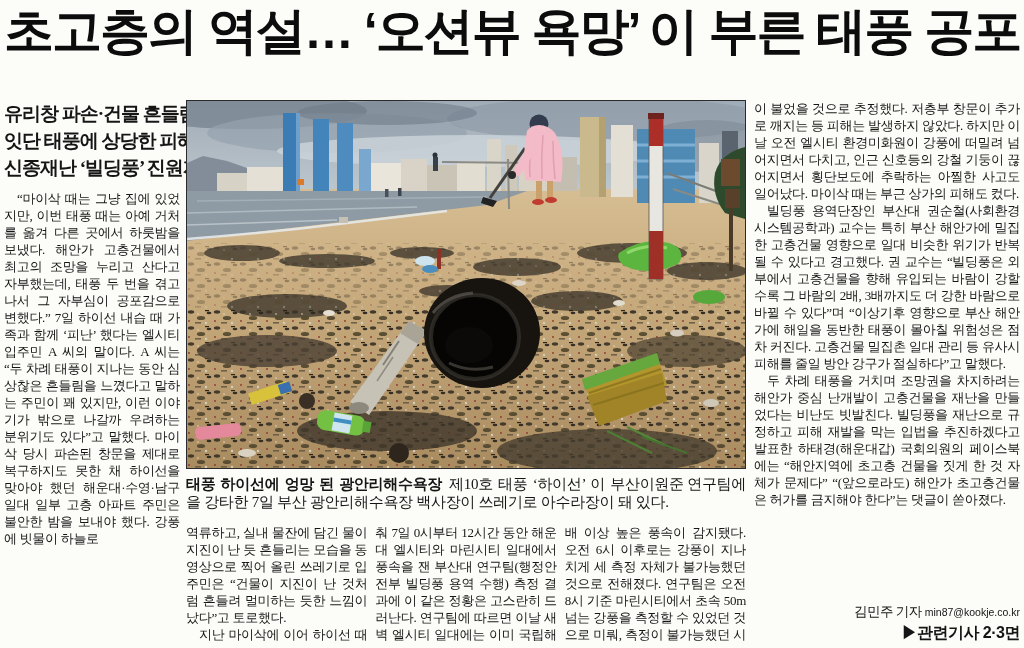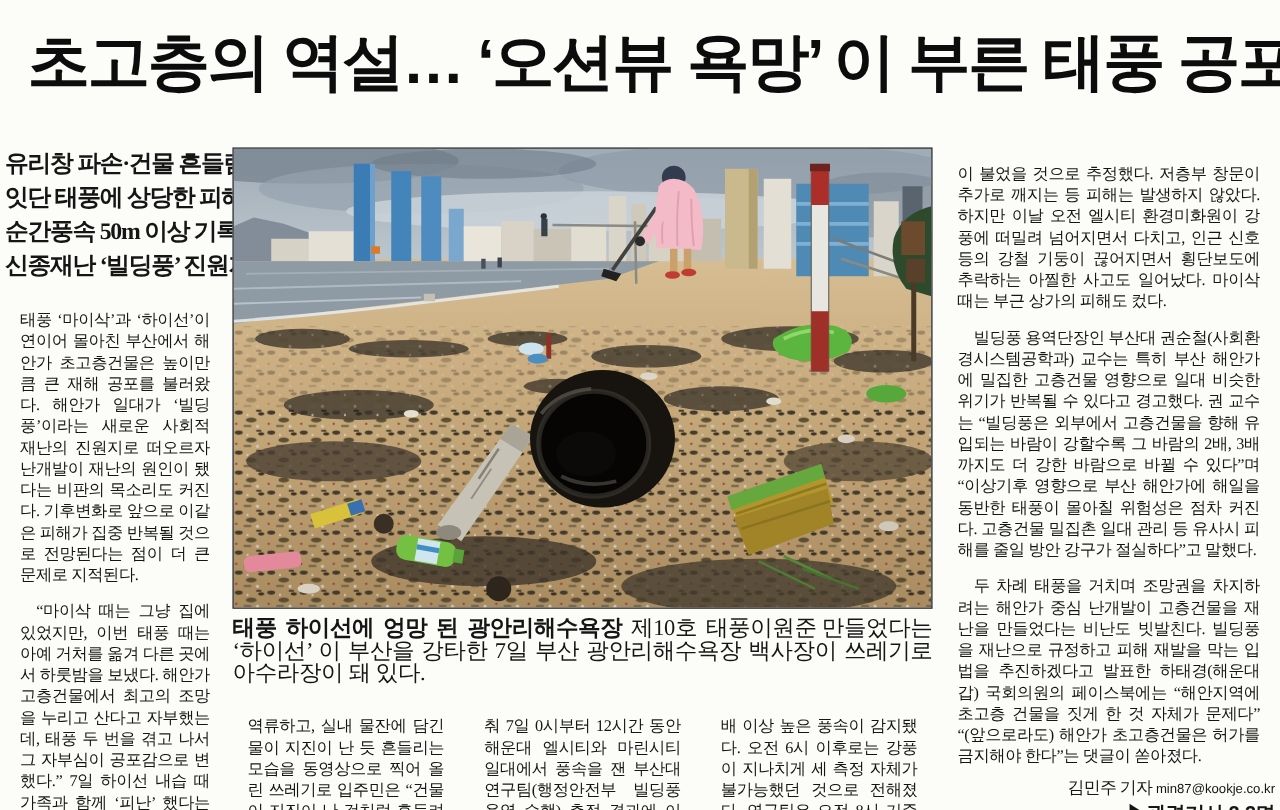--- a/index.html
+++ b/index.html
@@ -3,44 +3,44 @@
 <meta charset="utf-8">
 <style>
   html,body { margin:0; padding:0; background:#9a9a9a; }
   .page {
     position:relative; width:1024px; height:648px; margin:0 auto;
     background:#fcfcf9; color:#151515; overflow:hidden;
     font-family:"Liberation Serif", serif;
   }
   
   .headline {
-    margin:18px; padding:2px 4px 0 4px;
+    margin:0; padding:2px 4px 0 4px;
     font-family:"Liberation Sans", sans-serif;
     font-weight:900; font-size:50px; line-height:58px;
     letter-spacing:-2px; white-space:nowrap; color:#0c0c0c;
   }
   
   .content { display:flex; padding:0 4px; margin-top:40px; }
   .col-left  { width:176px; margin-right:6px; }
   .col-center{ width:560px; margin-right:8px; }
   .col-right { width:266px; position:relative; height:548px; }
 
   .subhead { font-size:19px; line-height:27px; font-weight:700; letter-spacing:-1px; margin-bottom:9px; }
   .subhead div { white-space:nowrap; }
 
   .body-text { font-size:13px; line-height:17px; text-align:justify; word-break:break-all; letter-spacing:-0.3px; }
-  .body-text p { margin:12px; }
+  .body-text p { margin:0; }
   .body-text p.indent { text-indent:13px; }
   .left-body { height:430px; overflow:hidden; }
 
   
   .photo-frame { width:558px; height:367px; border:1px solid #2b2b2b; background:#b8c2ca; }
   .photo-frame svg { display:block; }
 
-  .caption { margin-top:6px; font-size:18px; line-height:18px; text-align:justify; word-break:break-all; letter-spacing:-0.3px; }
+  .caption { margin-top:6px; font-size:15px; line-height:18px; text-align:justify; word-break:break-all; letter-spacing:-0.3px; }
   .cap-title { font-weight:700; margin-right:7px; }
   .credit { float:right; }
 
   .bottom-cols { display:flex; gap:8px; margin-top:13px; height:121px; overflow:hidden; }
   .bcol { flex:1; }
 
   .right-body { height:500px; overflow:hidden; font-size:13px; }
 
   .byline {
     position:absolute; right:0; bottom:27px; text-align:right;
@@ -58,25 +58,23 @@
 <div class="page">
 
   <h1 class="headline">초고층의 역설… ‘오션뷰 욕망’ 이 부른 태풍 공포</h1>
 
   <div class="content">
 
     <div class="col-left">
       <div class="subhead">
         <div>유리창 파손·건물 흔들림</div>
         <div>잇단 태풍에 상당한 피해</div>
-        <div>순간풍속 50m 이상 기록</div>
         <div>신종재난 ‘빌딩풍’ 진원지</div>
       </div>
       <div class="body-text left-body">
-        <p>태풍 ‘마이삭’과 ‘하이선’이 연이어 몰아친 부산에서 해안가 초고층건물은 높이만큼 큰 재해 공포를 불러왔다. 해안가 일대가 ‘빌딩풍’이라는 새로운 사회적 재난의 진원지로 떠오르자 난개발이 재난의 원인이 됐다는 비판의 목소리도 커진다. 기후변화로 앞으로 이같은 피해가 집중 반복될 것으로 전망된다는 점이 더 큰 문제로 지적된다.</p>
         <p class="indent">“마이삭 때는 그냥 집에 있었지만, 이번 태풍 때는 아예 거처를 옮겨 다른 곳에서 하룻밤을 보냈다. 해안가 고층건물에서 최고의 조망을 누리고 산다고 자부했는데, 태풍 두 번을 겪고 나서 그 자부심이 공포감으로 변했다.” 7일 하이선 내습 때 가족과 함께 ‘피난’ 했다는 엘시티 입주민 A 씨의 말이다. A 씨는 “두 차례 태풍이 지나는 동안 심상찮은 흔들림을 느꼈다고 말하는 주민이 꽤 있지만, 이런 이야기가 밖으로 나갈까 우려하는 분위기도 있다”고 말했다. 마이삭 당시 파손된 창문을 제대로 복구하지도 못한 채 하이선을 맞아야 했던 해운대·수영·남구 일대 일부 고층 아파트 주민은 불안한 밤을 보내야 했다. 강풍에 빗물이 하늘로</p>
       </div>
     </div>
 
     <div class="col-center">
 
       <div class="photo-frame">
         <svg width="558" height="367" viewBox="0 0 558 367">
           <defs>
             <linearGradient id="skyG" x1="0" y1="0" x2="0" y2="1">
@@ -263,21 +261,21 @@
           <g>
             <path d="M558,46 Q534,52 528,72 Q524,94 538,112 L558,118 Z" fill="#2e4a2c"></path>
             <rect x="534" y="58" width="19" height="27" fill="#6b4a2e"></rect>
             <rect x="538" y="88" width="15" height="19" fill="#59402a"></rect>
             <line x1="544" y1="107" x2="544" y2="170" stroke="#4a3a28" stroke-width="4"></line>
           </g>
         </svg>
       </div>
 
       <div class="caption">
-        <span class="cap-title">태풍 하이선에 엉망 된 광안리해수욕장</span><span class="credit">이원준 만들었다는</span><span>제10호 태풍 ‘하이선’ 이 부산을 강타한 7일 부산 광안리해수욕장 백사장이 쓰레기로 아수라장이 돼 있다.</span>
+        <span class="cap-title">태풍 하이선에 엉망 된 광안리해수욕장</span><span class="credit">이원준 연구팀에</span><span>제10호 태풍 ‘하이선’ 이 부산을 강타한 7일 부산 광안리해수욕장 백사장이 쓰레기로 아수라장이 돼 있다.</span>
       </div>
 
       <div class="bottom-cols body-text">
         <div class="bcol">
           <p>역류하고, 실내 물잔에 담긴 물이 지진이 난 듯 흔들리는 모습을 동영상으로 찍어 올린 쓰레기로 입주민은 “건물이 지진이 난 것처럼 흔들려 멀미하는 듯한 느낌이 났다”고 토로했다.</p>
           <p class="indent">지난 마이삭에 이어 하이선 때도 빌딩풍은 수치로 입증됐다. 하이선 북상에 맞</p>
         </div>
         <div class="bcol">
           <p>춰 7일 0시부터 12시간 동안 해운대 엘시티와 마린시티 일대에서 풍속을 잰 부산대 연구팀(행정안전부 빌딩풍 용역 수행) 측정 결과에 이 같은 정황은 고스란히 드러난다. 연구팀에 따르면 이날 새벽 엘시티 일대에는 이미 국립해양과학연구원의 해상 측정값(초속 23m)보다 2</p>
         </div>

